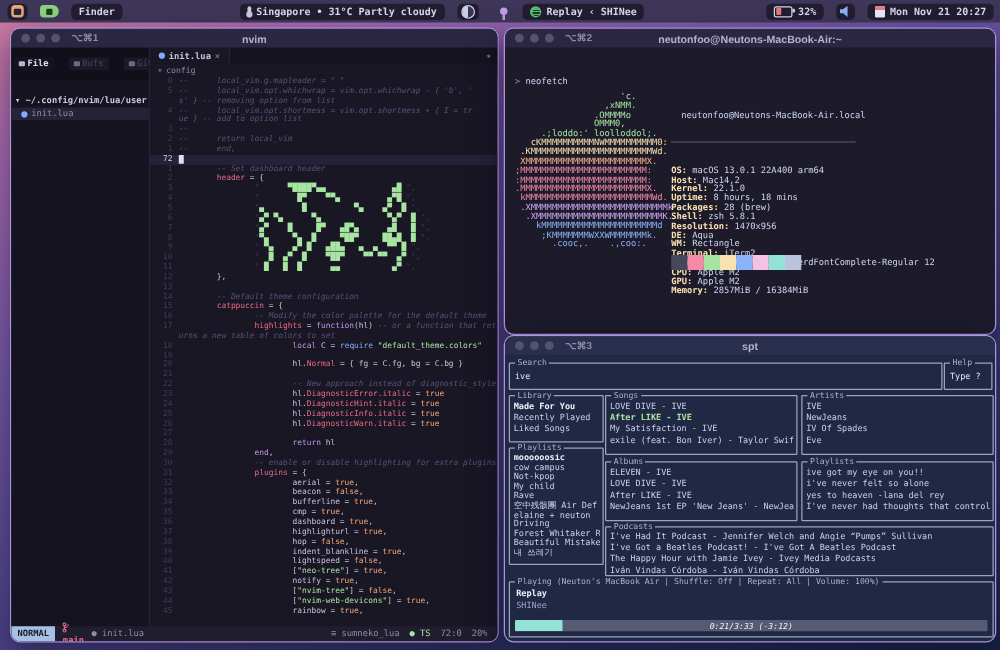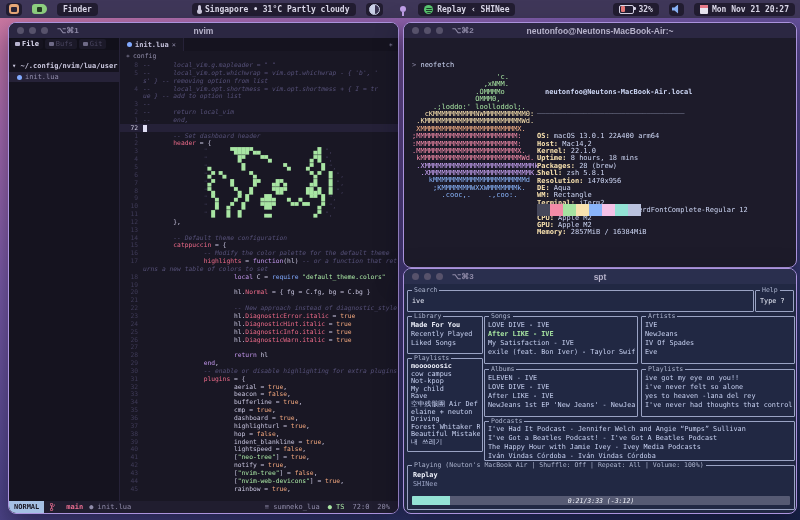--- a/index.html
+++ b/index.html
@@ -37,21 +37,21 @@
     font-family:"Liberation Sans",sans-serif;}
   .dot{width:7px;height:7px;border-radius:50%;background:#57526b;flex:0 0 auto;}
   .tb-shortcut{font-size:8px;color:#8e89a6;font-weight:bold;margin-left:4px;}
   .tb-title{position:absolute;left:0;right:0;text-align:center;font-size:8.5px;font-weight:bold;color:#b6b2ca;pointer-events:none;}
 
   
   #win-nvim{left:8px;top:22px;width:389px;height:490px;background:#191724;}
   #win-nvim .titlebar{background:#2b2742;}
   .nvim-body{display:flex;height:463px;}
   .tree{width:110px;background:#15131f;border-right:1px solid #262238;font-size:7px;color:#8f8ba8;}
-  .tree-tabs{display:flex;gap:2px;background:#11101a;padding:1px 2px;}
+  .tree-tabs{display:flex;gap:12px;background:#11101a;padding:8px 2px;}
   .tree-tab{display:flex;align-items:center;gap:2px;padding:1px 4px;background:#1b1928;color:#4a4660;border-radius:2px;}
   .tree-tab.active{background:#15131f;color:#e0def4;font-weight:bold;}
   .mi{display:inline-block;width:5px;height:4px;background:#6e6a86;border-radius:1px;}
   .tree-tab.active .mi{background:#b8b4d0;}
   .tree-path{padding:2px 3px;color:#ccc9e0;font-weight:bold;white-space:nowrap;overflow:hidden;margin-top:10px;}
   .tree-file{display:flex;align-items:center;gap:3px;background:#262238;color:#908caa;padding:1px 8px;}
   .fileicon{display:inline-block;width:5px;height:5px;border-radius:50%;background:#82aaff;}
   .editor{flex:1;display:flex;flex-direction:column;min-width:0;}
   .tabline{height:13px;background:#15131f;display:flex;align-items:center;font-size:7px;color:#c6c3dd;}
   .tab-active{display:flex;align-items:center;gap:3px;background:#191724;height:100%;padding:0 7px;border-right:1px solid #262238;font-weight:bold;}
@@ -69,34 +69,34 @@
   .tk-k{color:#c296eb;}
   .tk-b{color:#82aaff;}
   .tk-s{color:#a8e5a3;}
   .tk-n{color:#f5a97f;}
   .tk-a{color:#a8e5a3;}
   .tk-q{color:#3f3b58;}
   .cursor{display:inline-block;width:4px;height:7px;background:#e0def4;vertical-align:middle;}
   .statusline{position:absolute;left:0;right:0;bottom:0;height:12px;background:#201d2f;display:flex;align-items:center;
     font-size:7px;color:#908caa;gap:6px;padding:0 0 0 0;}
   .sl-mode{background:#a5c0e4;color:#191724;font-weight:bold;padding:0 5px;height:100%;display:flex;align-items:center;}
-  .sl-branch{color:#eb6f92;font-weight:bold;display:flex;align-items:flex-start;gap:10px;}
+  .sl-branch{color:#eb6f92;font-weight:bold;display:flex;align-items:flex-start;gap:2px;flex-direction:column;}
   .sl-right{margin-left:auto;display:flex;gap:8px;padding-right:8px;align-items:center;}
 
   
   #win-term{left:403px;top:22px;width:392px;height:244px;background:#1d1b2a;}
   #win-term .titlebar{background:#2b2742;}
   .term-body{position:relative;height:229px;font-size:7px;line-height:7.4px;white-space:pre;color:#cdd6f4;}
   .prompt-line{position:absolute;left:8px;top:24px;}
   .prompt-char{color:#8f8ba8;}
   .ascii{position:absolute;left:8px;top:36px;}
   .arow{height:7.4px;}
   .ac-g{color:#a6e3a1;} .ac-y{color:#f9e2af;} .ac-o{color:#fab387;} .ac-r{color:#f38ba8;} .ac-m{color:#cba6f7;} .ac-b{color:#89b4fa;}
   .nf-info{position:absolute;left:133px;top:36px;}
-  .nf-host{font-weight:bold;color:#cdd6f4;height:7.4px;padding-left:8px;}
+  .nf-host{font-weight:normal;color:#cdd6f4;height:7.4px;padding-left:8px;}
   .nf-sep{color:#6c7086;height:7.4px;}
   .inforow{height:7.4px;}
   .ik{color:#f9e2af;font-weight:bold;}
   .iv{color:#cdd6f4;text-align:center;}
   .palette{position:absolute;left:133px;top:166px;display:flex;}
   .sw{width:13px;height:12px;}
 
   
   #win-spt{left:403px;top:268px;width:392px;height:244px;background:#212843;}
   #win-spt .titlebar{background:#2a2f4e;}

